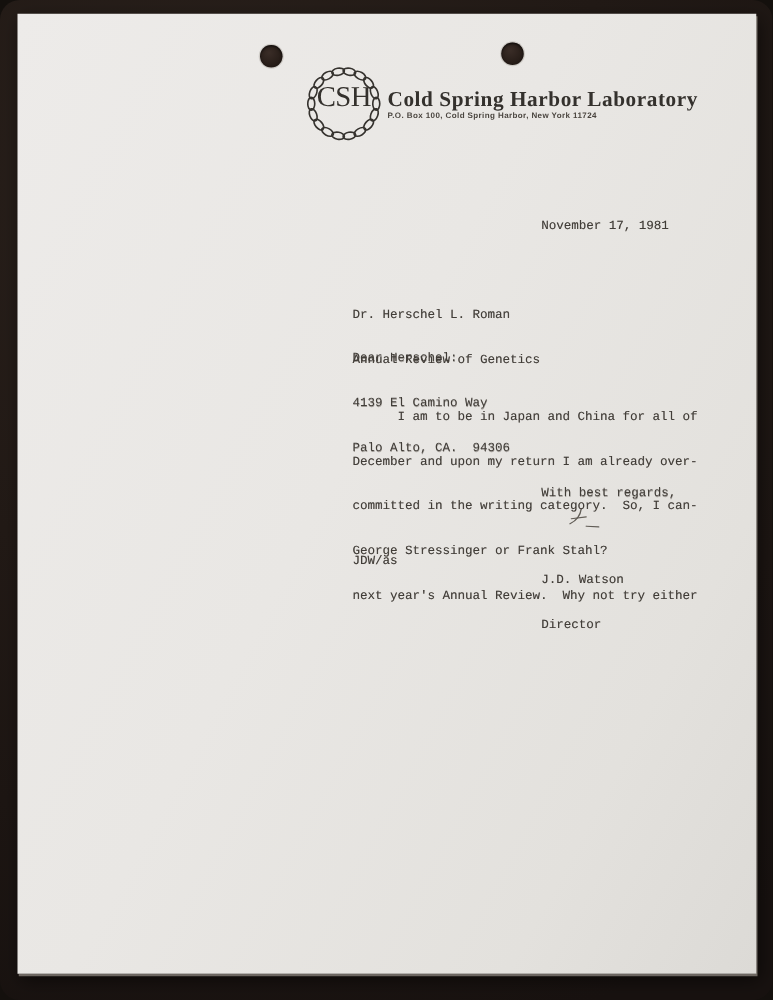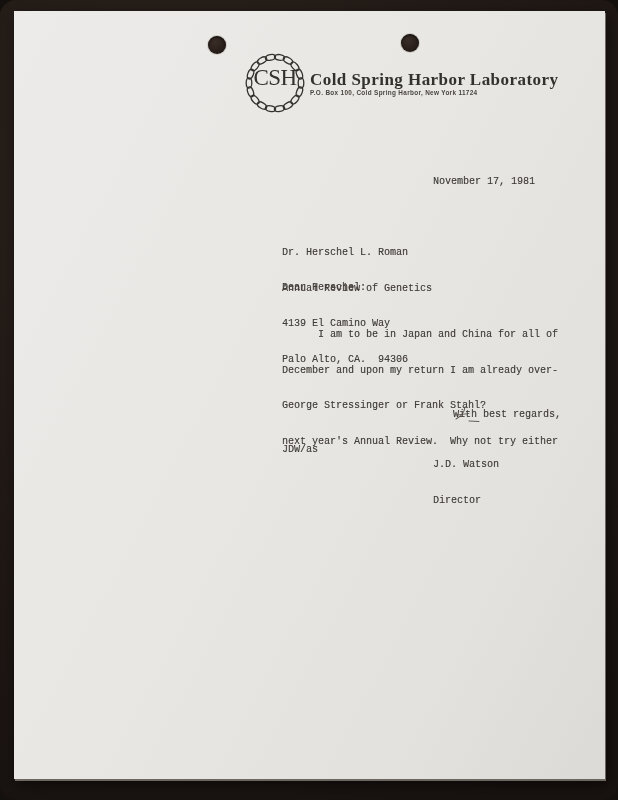--- a/index.html
+++ b/index.html
@@ -36,21 +36,21 @@
   .typed{
     position:absolute;
     font-family:"Liberation Mono","DejaVu Sans Mono",monospace;
     font-size:10px;line-height:11.9px;color:#413d38;
     white-space:pre;text-shadow:.2px .2px .35px rgba(74,67,60,.45);
   }
   .date{left:419px;top:165px;text-align:right;}
   .recipient{left:268px;top:212px;}
   .salutation{left:268px;top:271px;}
   .letter-body{left:268px;top:294px;}
-  .closing{left:419px;top:398px;margin-left:20px;}
+  .closing{left:419px;top:379px;}
   .signer{left:419px;top:424px;}
   .initials{left:268px;top:432.5px;}
   .signature{position:absolute;left:438px;top:393px;width:30px;height:22px;opacity:.85;}
 </style>
 </head>
 <body>
 
 <div class="scene">
   <div class="paper">
 
@@ -92,20 +92,21 @@
       <div>Annual Review of Genetics</div>
       <div>4139 El Camino Way</div>
       <div>Palo Alto, CA.  94306</div>
     </div>
 
     <div class="typed salutation">Dear Herschel:</div>
 
     <div class="typed letter-body">
       <div>      I am to be in Japan and China for all of</div>
       <div>December and upon my return I am already over-</div>
+      <div>committed in the writing category.  So, I can-</div>
       <div>George Stressinger or Frank Stahl?</div>
       <div>next year's Annual Review.  Why not try either</div>
     </div>
 
     <div class="typed closing">With best regards,</div>
 
     <svg class="signature" viewBox="0 0 30 22">
       <path d="M13,3 C12.5,7 10,12 4,15" fill="none" stroke="#4b463f" stroke-width="1.1" stroke-linecap="round"></path>
       <path d="M5,11 L17,9.5" fill="none" stroke="#4b463f" stroke-width="0.9" stroke-linecap="round"></path>
       <path d="M17,17 L27,17.5" fill="none" stroke="#4b463f" stroke-width="1.0" stroke-linecap="round"></path>

